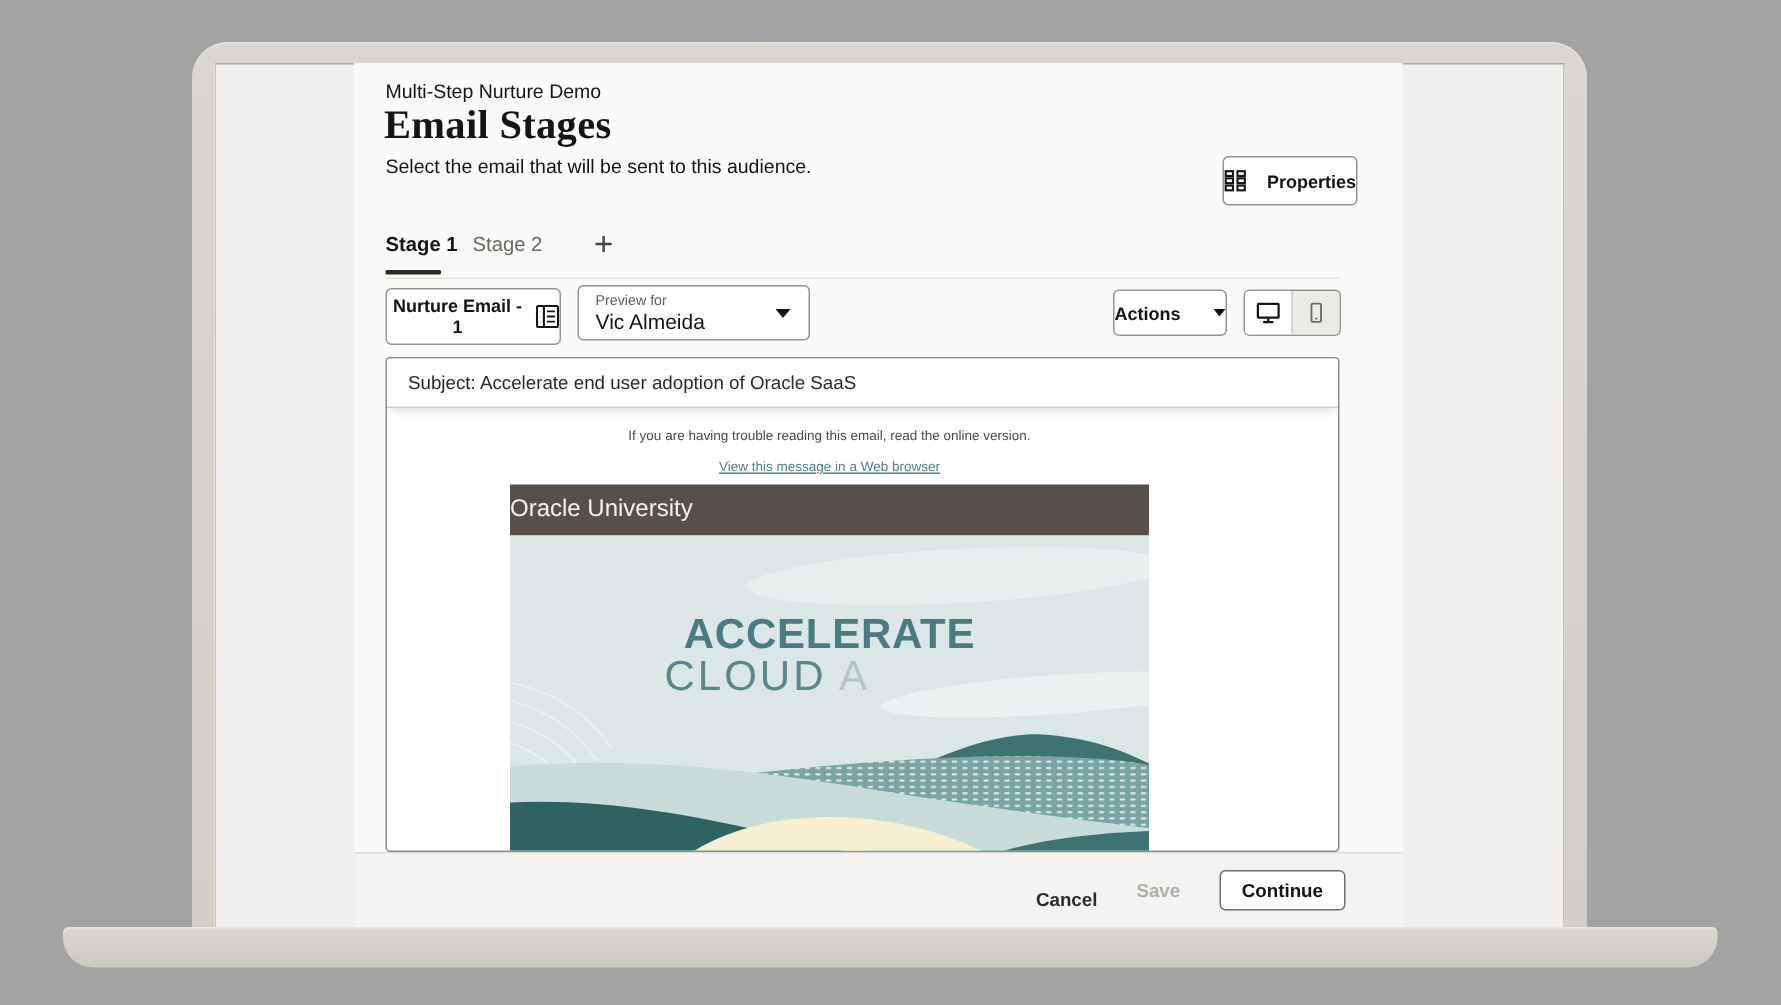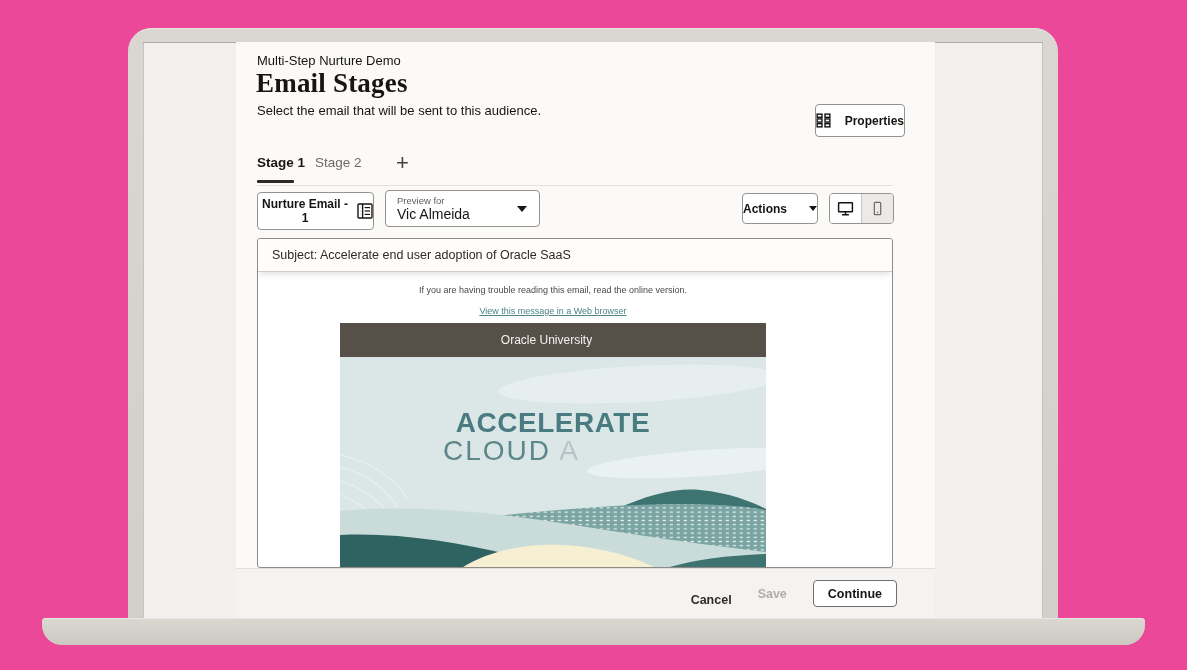--- a/index.html
+++ b/index.html
@@ -1,18 +1,18 @@
 <!DOCTYPE html>
 <html><head>
 <meta charset="utf-8">
 <style>
   * { margin:0; padding:0; box-sizing:border-box; }
   html,body { background:#ffffff; }
   body { font-family:"Liberation Sans", sans-serif; color:#161513; }
-  .stage { position:relative; width:1187px; height:670px; background:#ec4899; overflow:hidden; }
+  .stage { position:relative; width:1187px; height:670px; background:#a3a3a3; overflow:hidden; }
 
   
   .laptop-lid { position:absolute; left:128px; top:28px; width:930px; height:590px;
     background:linear-gradient(180deg,#dad7d2,#d2cfc9); border-radius:24px 24px 0 0;
     box-shadow:inset 0 1px 0 #e6e4df; }
   .laptop-screen { position:absolute; left:143px; top:42px; width:900px; height:576px;
     background:#f1f0ee; box-shadow:inset 0 1px 0 #aeaca7, inset 1px 0 0 #c6c4bf, inset -1px 0 0 #c6c4bf; }
   .laptop-base { position:absolute; left:42px; top:618px; width:1103px; height:27px;
     background:linear-gradient(180deg,#dbd8d2,#ccc9c3); border-radius:4px 4px 20px 20px;
     box-shadow:inset 0 1px 0 #e8e6e1; }
@@ -60,22 +60,22 @@
   
   .panel { position:absolute; left:21px; top:196px; width:636px; height:330px; background:#fff;
     border:1px solid #8c8b88; border-radius:3px; overflow:hidden; }
   .subject-bar { position:relative; height:33px; background:#fefdfc; border-bottom:1px solid #cfcdc9;
     box-shadow:0 4px 6px -2px rgba(22,21,19,.14); display:flex; align-items:center; padding-left:14px;
     font-size:12.5px; color:#2c2b29; z-index:2; }
   .email-doc { margin-left:82px; width:426px; padding-top:13px; position:relative; z-index:1; }
   .trouble-text { text-align:center; font-size:9px; color:#4a4947; line-height:11px; }
   .browser-link { display:block; text-align:center; font-size:9px; color:#4d8484; text-decoration:underline; line-height:11px; cursor:pointer;margin-top:10px; }
   .hero { margin-top:6px; }
-  .brand-bar { height:34px; background:#575049; display:flex; align-items:center; justify-content:center;
-    padding-right:13px; font-size:12px; color:#f4f2ef; }
+  .brand-bar { height:34px; background:#575049; display:flex; align-items:center; justify-content:flex-start;
+    padding-right:13px; font-size:16px; color:#f4f2ef; }
   .illus { position:relative; width:426px; height:221px; background:#dbe7e7; overflow:hidden; }
   .swoosh-1 { position:absolute; left:37%; top:4%; width:66%; height:36px; background:#e7efee; border-radius:50%; transform:rotate(-3deg); }
   .swoosh-2 { position:absolute; left:58%; top:42%; width:55%; height:26px; background:#eaf2f1; border-radius:50%; transform:rotate(-4deg); }
   .hero-line1 { position:absolute; left:0; top:50px; width:100%; text-align:center;
     font-size:28px; font-weight:700; letter-spacing:.5px; color:#497b81; }
   .hero-line2 { position:absolute; left:103px; top:78px; font-size:28px; font-weight:400; letter-spacing:2px; color:#5d868b; }
   .hero-line2 .light-a { color:#b7c4c5; }
   .hills { position:absolute; left:0; top:90px; width:426px; height:131px; }
 
   

